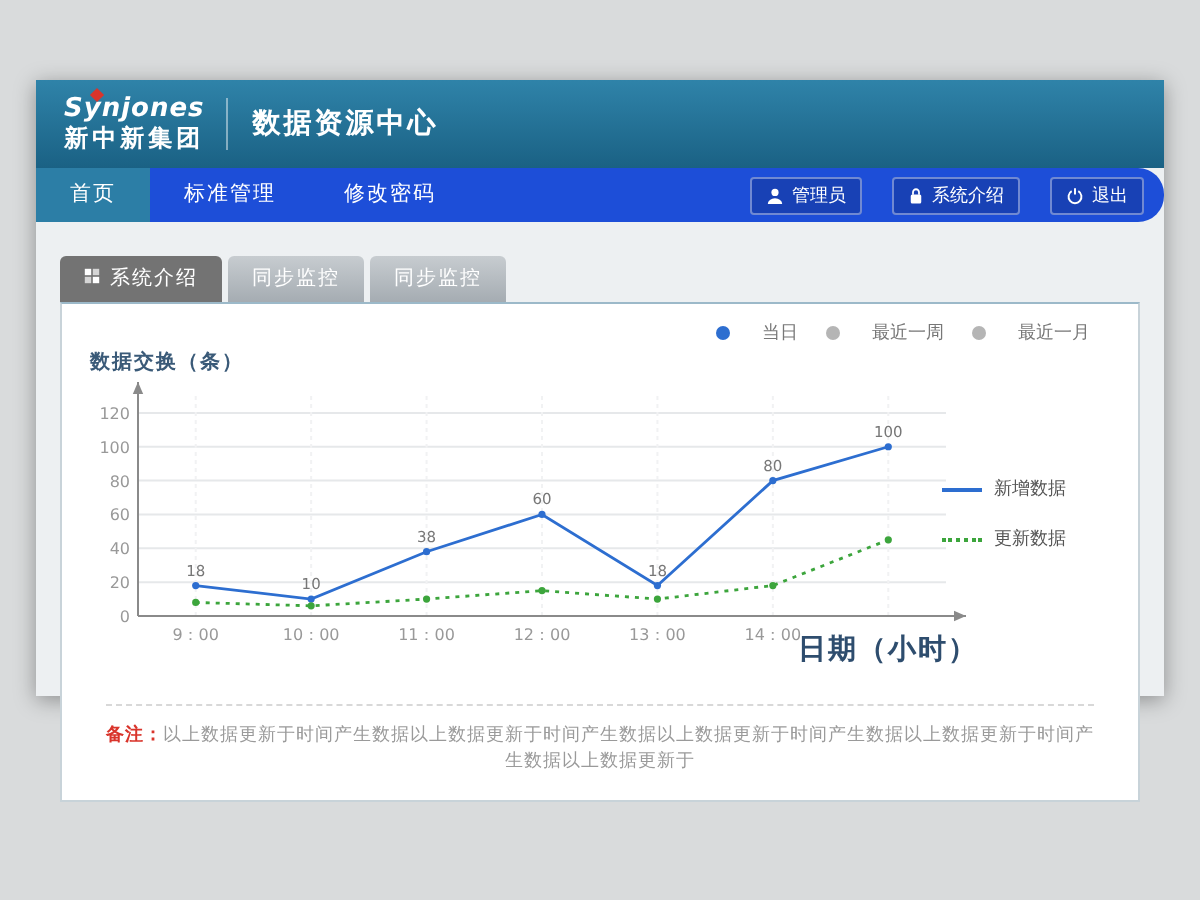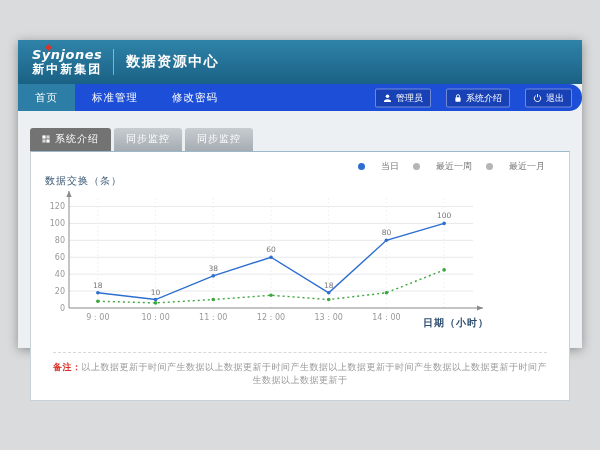--- a/index.html
+++ b/index.html
@@ -52,23 +52,23 @@
   .tab.active { background:#737373; }
   .tab.inactive { background:linear-gradient(#c7ccd0,#a5acb2); }
   
   .panel {
     margin:0 12px; background:#fff; height:250px; position:relative;
     border:1px solid #c8d3d9; border-top:1px solid #9cb9c9;
   }
   .filters { position:absolute; top:8px; right:24px; display:flex; gap:14px; }
   .filter { display:flex; align-items:center; gap:16px; font-size:9px; color:#777; cursor:pointer; }
   .dot { width:7px; height:7px; border-radius:50%; background:#bbb; }
-  .ylabel { position:absolute; left:14px; top:22px; font-size:10px; font-weight:normal; color:#3a5a78; letter-spacing:1px; }
+  .ylabel { position:absolute; left:14px; top:22px; font-size:10px; font-weight:bold; color:#3a5a78; letter-spacing:1px; }
   .chart-wrap { position:absolute; left:10px; top:36px; width:460px; height:150px; }
-  .xlabel { position:absolute; right:80px; top:164px; font-size:10px; font-weight:bold; color:#2e4d6e; letter-spacing:1px; }
+  .xlabel { position:absolute; right:80px; top:164px; font-size:14px; font-weight:bold; color:#2e4d6e; letter-spacing:1px; }
   .series-legend { position:absolute; right:16px; top:86px; width:82px; }
   .series-item { display:flex; align-items:center; gap:6px; font-size:9px; color:#555; margin-bottom:12px; cursor:default; }
   .sample { width:20px; height:0; }
   .sample.solid { border-top:2px solid #2d6ed0; }
   .sample.dotted { border-top:2px dotted #3ca53c; }
   .note {
     position:absolute; left:22px; right:22px; top:200px;
     border-top:1px dashed #d8d8d8; padding-top:8px;
     text-align:center; font-size:9px; color:#9a9a9a; letter-spacing:.5px;
   }
@@ -217,19 +217,29 @@
           <circle cx="172.28571428571428" cy="111.53846153846153" r="1.8" fill="#3ca53c"></circle>
           <circle cx="230" cy="107.3076923076923" r="1.8" fill="#3ca53c"></circle>
           <circle cx="287.7142857142857" cy="111.53846153846153" r="1.8" fill="#3ca53c"></circle>
           <circle cx="345.42857142857144" cy="104.76923076923077" r="1.8" fill="#3ca53c"></circle>
           <circle cx="403.14285714285717" cy="81.92307692307693" r="1.8" fill="#3ca53c"></circle>
         </svg>
     </div>
 
     <div class="xlabel">日期（小时）</div>
 
+    <div class="series-legend">
+      <div class="series-item">
+        <span class="sample solid" style="border-color: rgb(45, 110, 208);"></span>
+        <span>新增数据</span>
+      </div>
+      <div class="series-item">
+        <span class="sample dotted" style="border-color: rgb(60, 165, 60);"></span>
+        <span>更新数据</span>
+      </div>
+    </div>
 
     <div class="note">
       <span class="note-label" style="color:#d9342b;">备注：</span><span>以上数据更新于时间产生数据以上数据更新于时间产生数据以上数据更新于时间产生数据以上数据更新于时间产生数据以上数据更新于</span>
     </div>
 
   </div>
 </div>
 
 </body></html>

